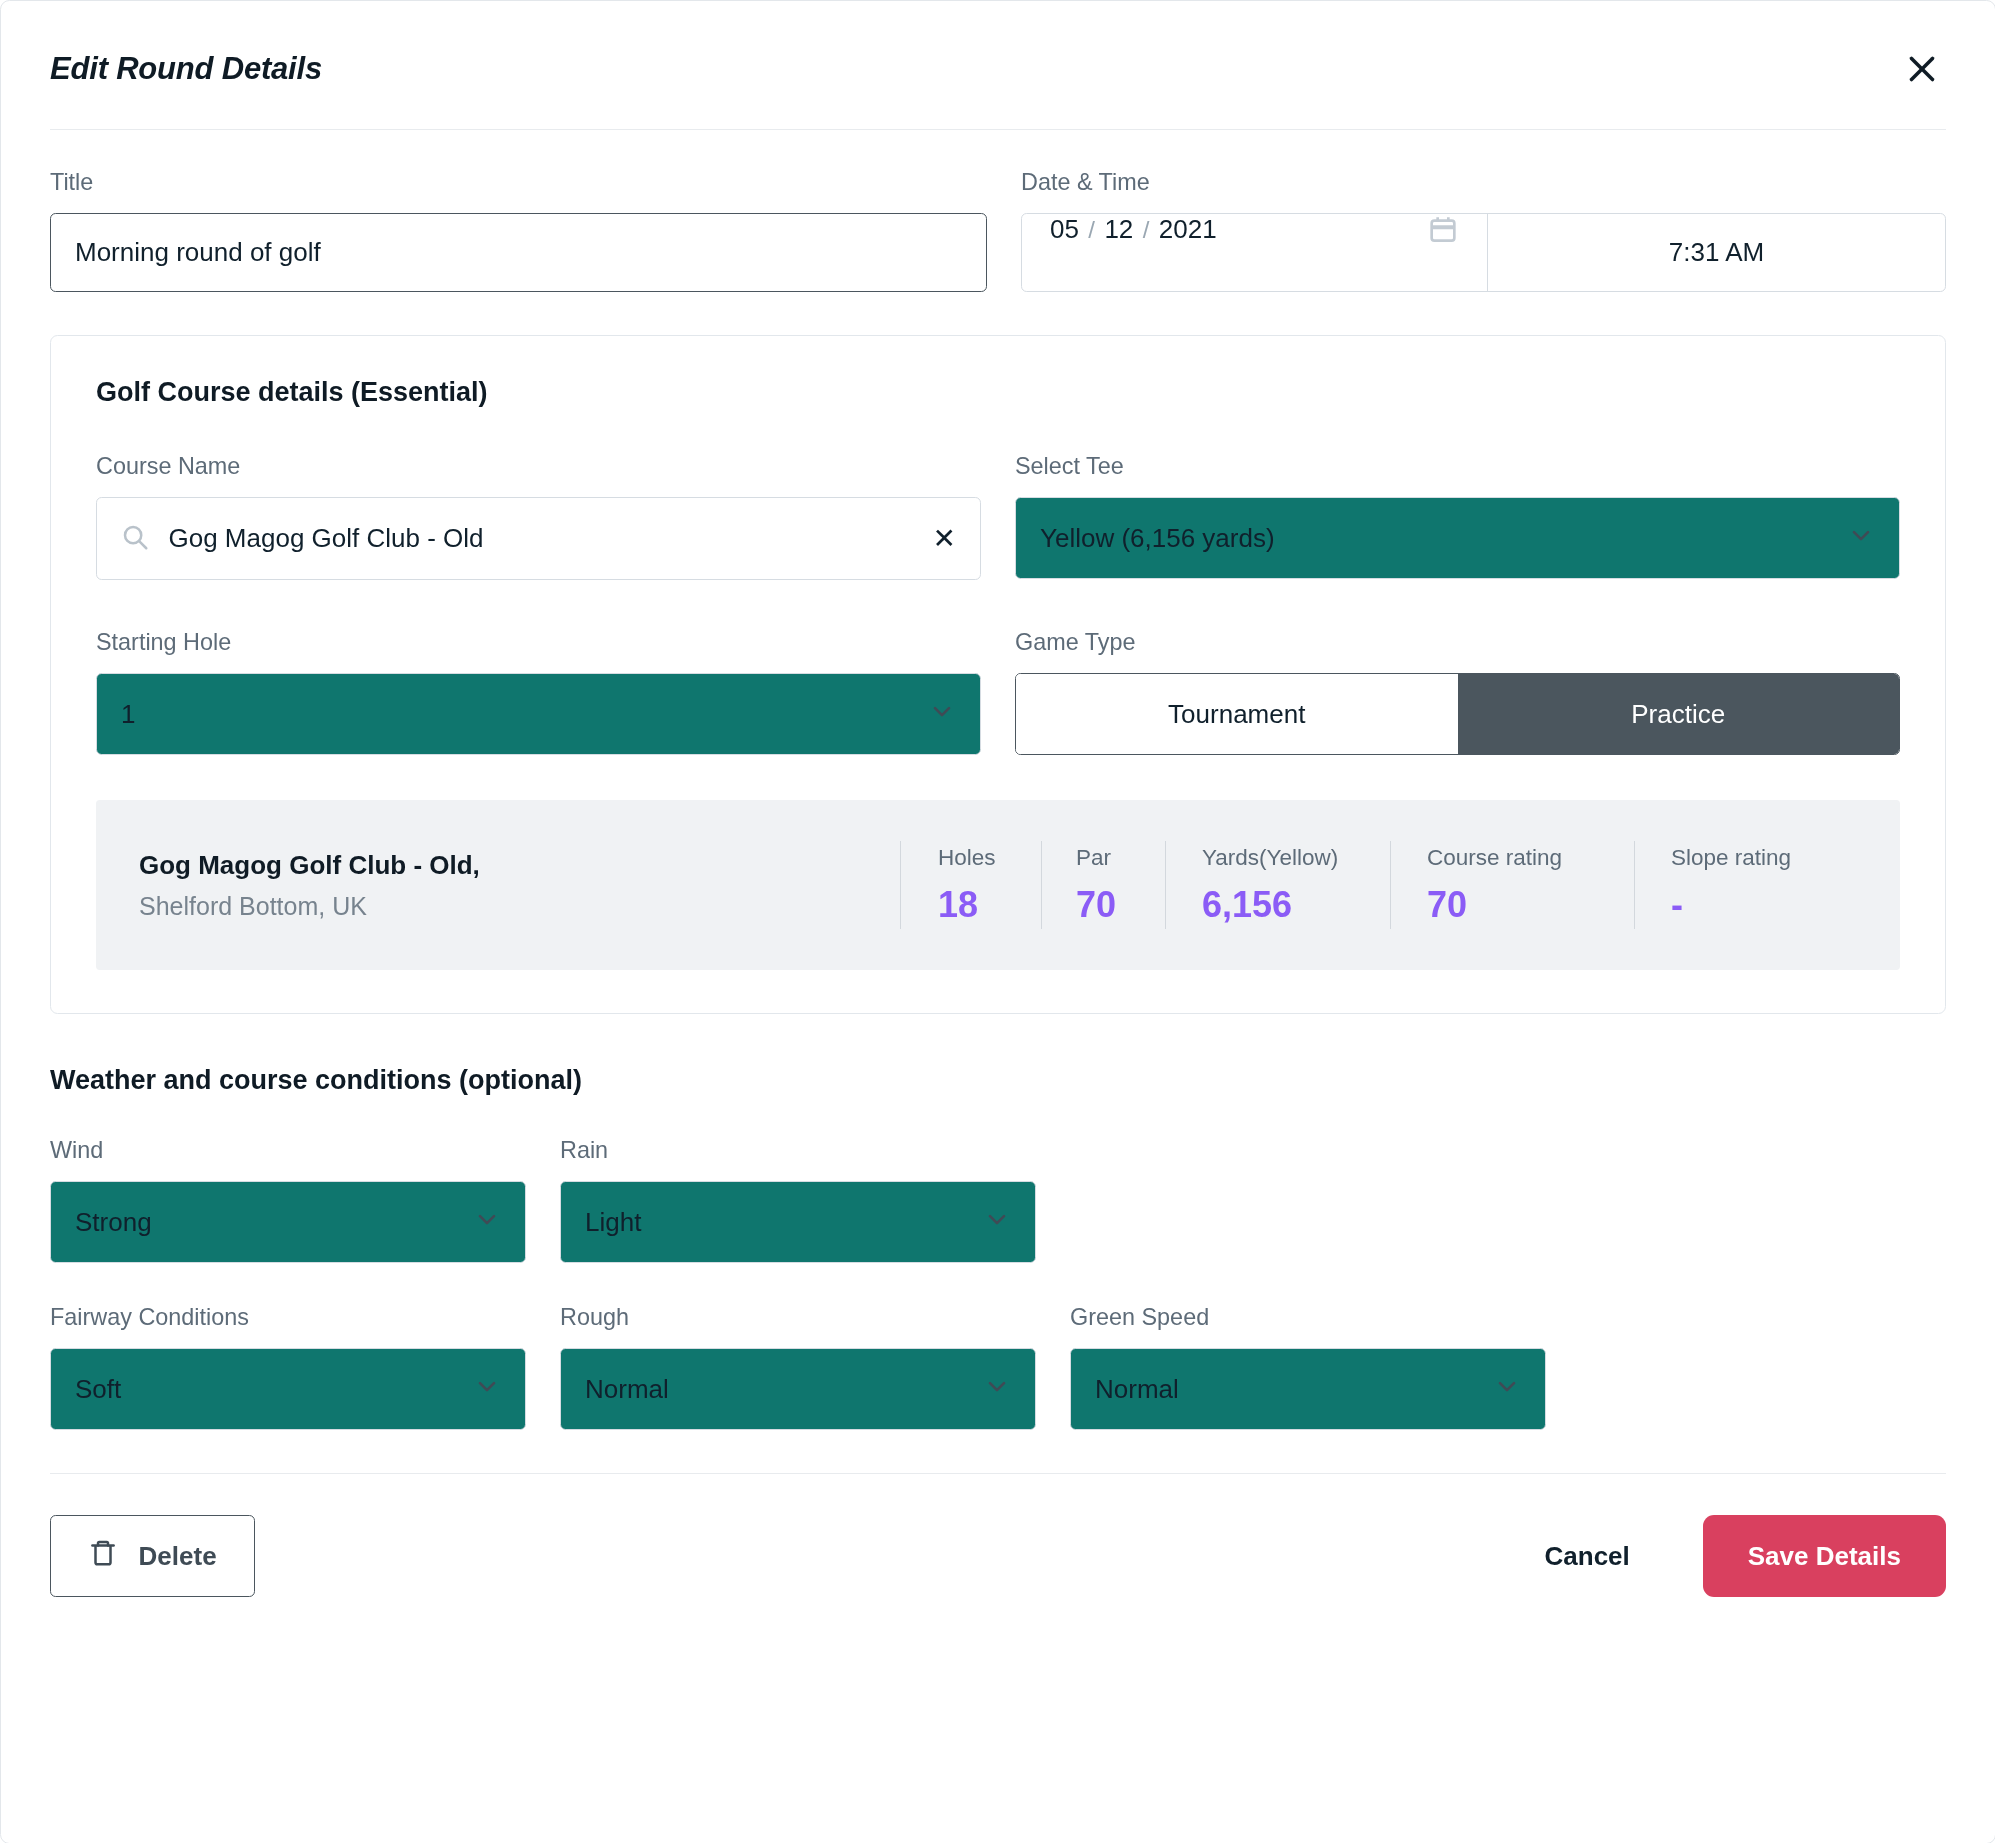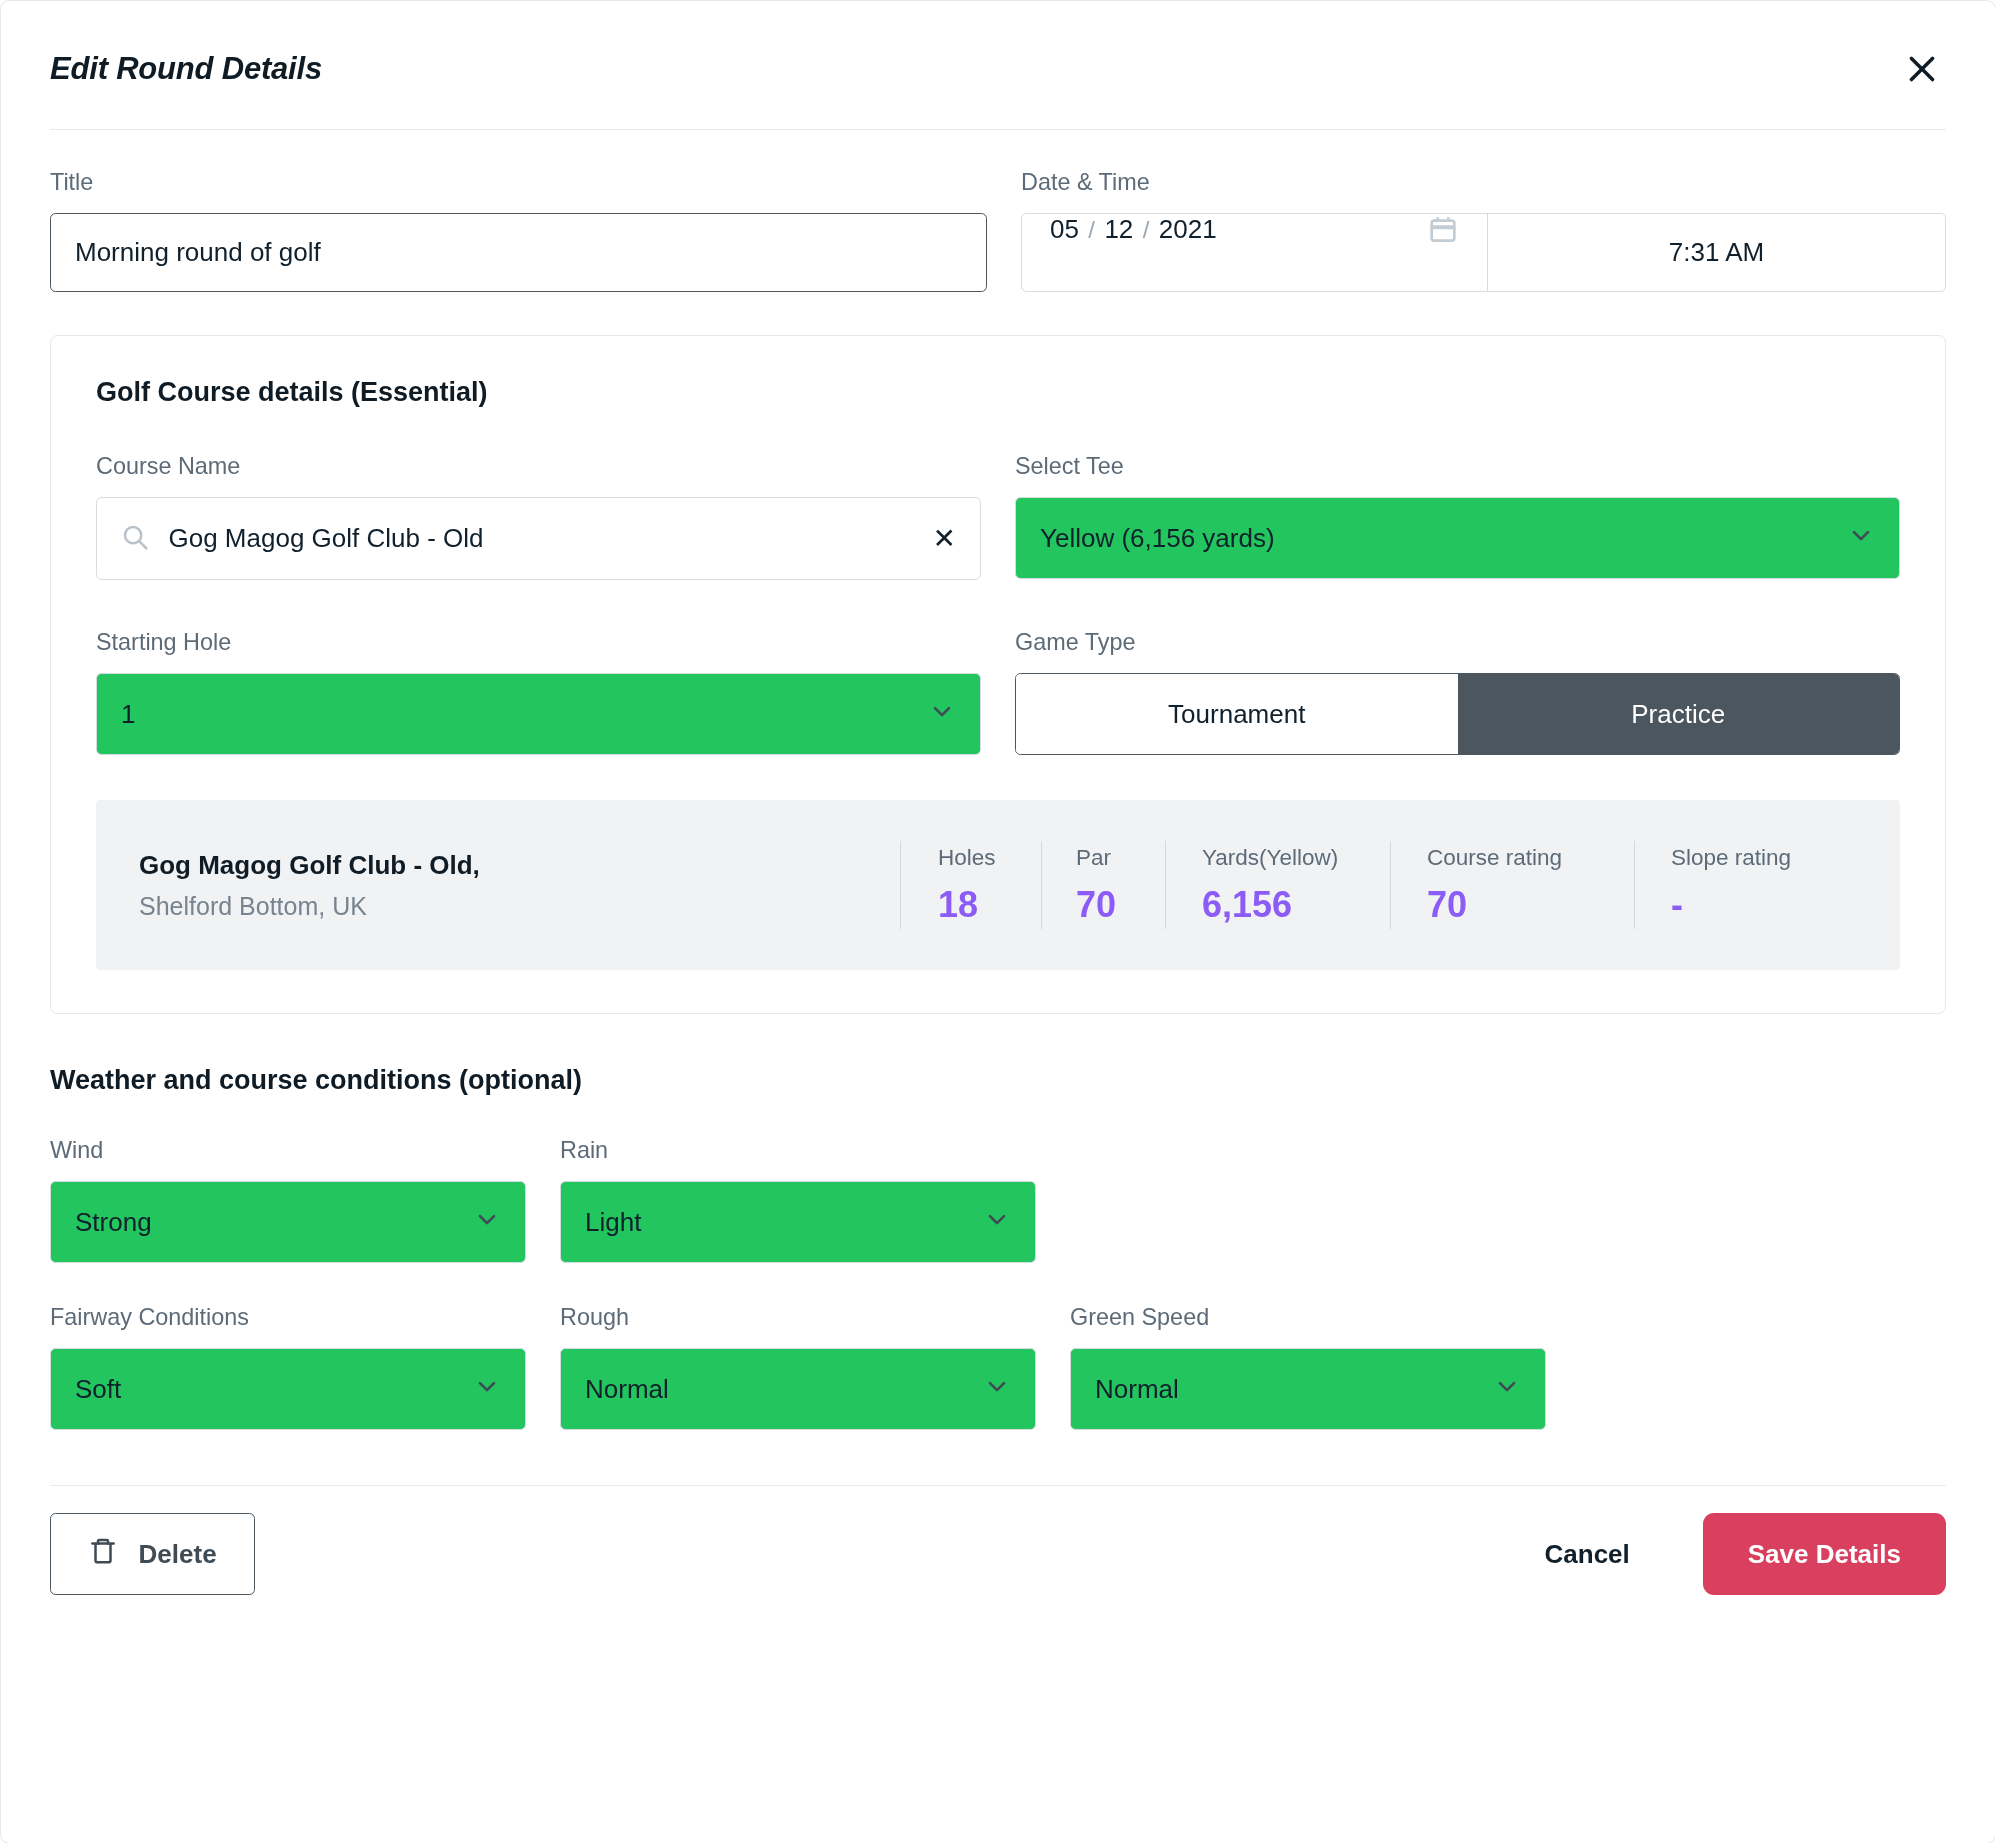--- a/index.html
+++ b/index.html
@@ -146,21 +146,21 @@
   .select-control {
     height: 82px;
     border: 0.9px solid #d6dce2;
     border-radius: 5.6px;
     display: flex;
     align-items: center;
     justify-content: space-between;
     padding: 0 24px;
     font-size: 26px;
     color: #10202c;
-    background: #22c55e;
+    background: #0f766e;
     cursor: pointer;
   }
 
   .row-gap { margin-top: 49px; }
 
   
   .segmented {
     display: flex;
     height: 82px;
     border: 0.9px solid #4b565e;
@@ -228,23 +228,23 @@
   }
   .weather-row {
     display: flex;
     gap: 34px;
     margin-top: 41px;
   }
   .w-col { width: 476px; }
 
   
   .footer {
-    margin-top: 55px;
+    margin-top: 43px;
     border-top: 1.9px solid #e8ebee;
-    padding-top: 27px;
+    padding-top: 41px;
     display: flex;
     align-items: center;
     justify-content: space-between;
   }
   .btn-delete {
     display: flex;
     align-items: center;
     gap: 20.6px;
     height: 82px;
     padding: 0 37px;

